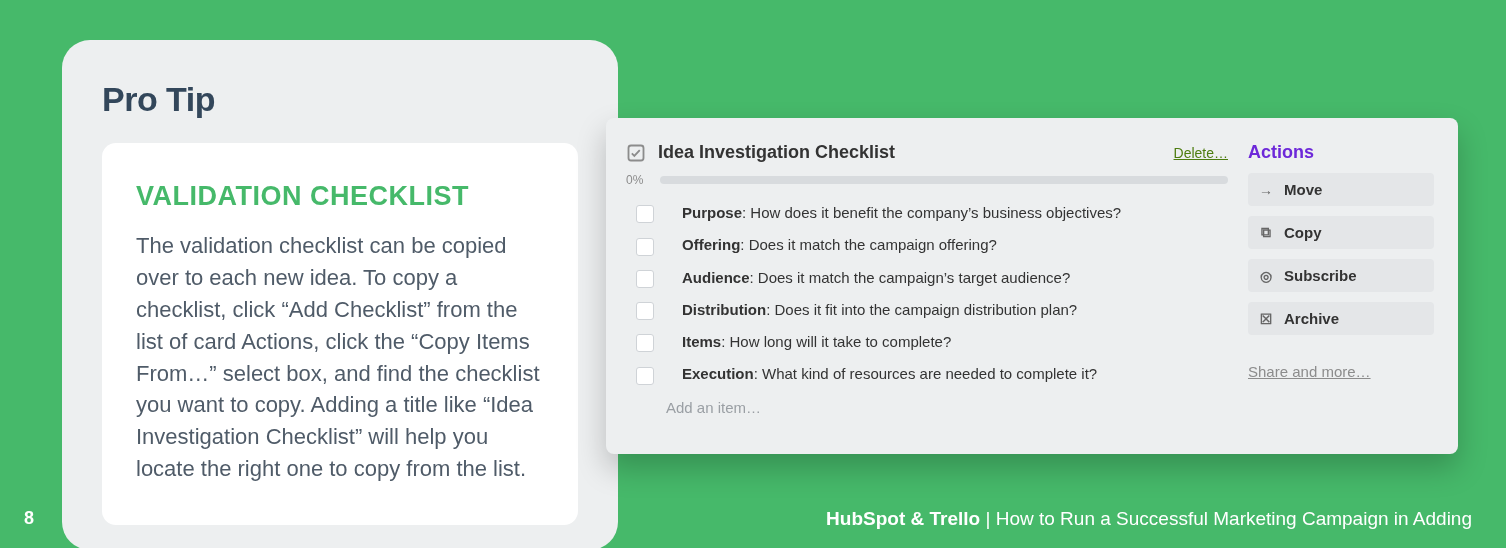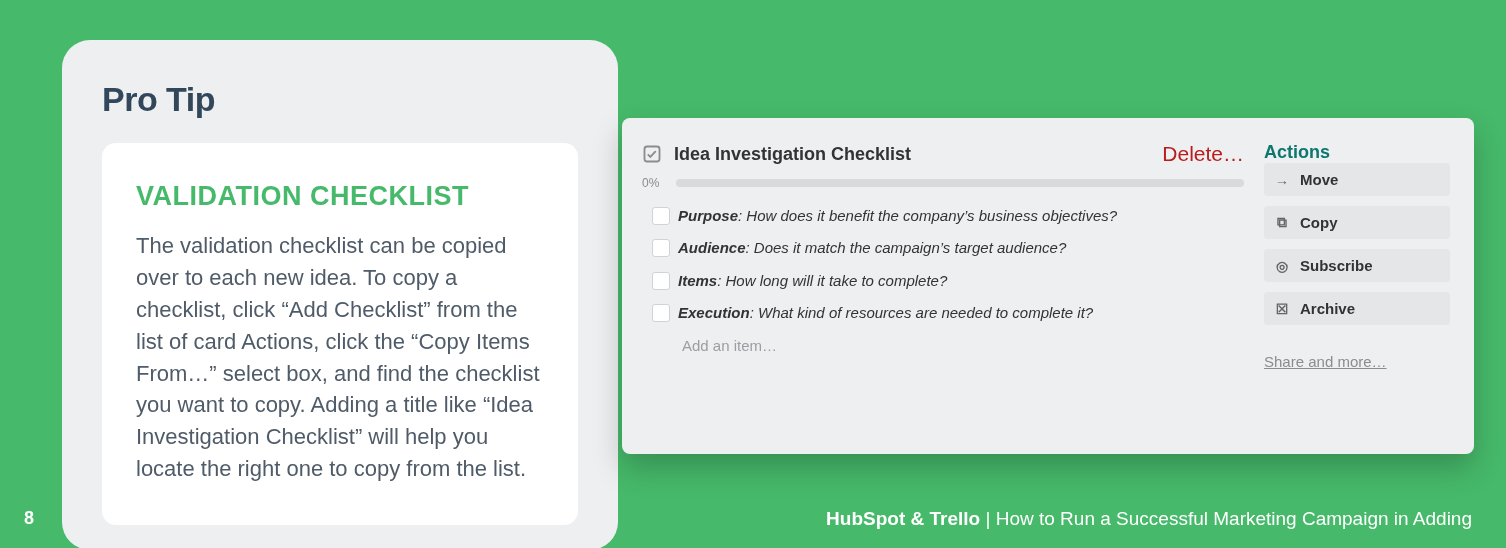--- a/index.html
+++ b/index.html
@@ -38,48 +38,48 @@
   }
   .inner-card p {
     font-size: 22px;
     line-height: 1.45;
     color: #4f5b68;
     font-weight: 400;
   }
 
   .trello {
     position: absolute;
-    left: 622px;
+    left: 606px;
     top: 118px;
     width: 852px;
     height: 336px;
     background: #edeff0;
     border-radius: 8px;
     box-shadow: 0 14px 30px rgba(0,0,0,0.22);
     display: flex;
     padding: 24px 24px 20px 20px;
   }
   .checklist-panel { flex: 1 1 auto; min-width: 0; padding-right: 20px; }
   .cl-head { display: flex; align-items: center; gap: 12px; margin-bottom: 10px; }
   .cl-head-title { font-size: 18px; font-weight: 700; color: #333; flex: 1; }
-  .delete-link { font-size: 21px; color: #b91c1c; }
+  .delete-link { font-size: 14px; color: #4d7c0f; text-decoration: underline; }
   .check-icon { width: 20px; height: 20px; color: #8c8c8c; }
 
   .prog-row { display: flex; align-items: center; gap: 10px; margin: 8px 0 10px 0; }
   .prog-pct { font-size: 12px; color: #8c8c8c; width: 24px; }
   .prog-bar { flex: 1; height: 8px; background: #d8dbde; border-radius: 4px; }
 
-  .item-row { display: flex; align-items: flex-start; gap: 8px; padding: 6px 0 6px 10px; font-size: 15px; color: #333; font-style: italic; }
+  .item-row { display: flex; align-items: flex-end; gap: 28px; padding: 6px 0 6px 10px; font-size: 15px; color: #333; }
   .item-check { width: 18px; height: 18px; min-width: 18px; background: #fff; border: 1px solid #cfd3d7; border-radius: 3px; margin-top: 1px; }
   .item-text { flex: 1; line-height: 1.35; }
   .item-label { font-weight: 700; }
   .add-item { padding: 8px 0 0 40px; font-size: 15px; color: #9a9fa4; }
 
   .actions-panel { width: 186px; flex-shrink: 0; }
-  .actions-title { font-size: 18px; font-weight: 700; color: #0f766e; }
+  .actions-title { font-size: 18px; font-weight: 700; color: #6d28d9; margin-bottom: 10px; }
   .action-btn {
     display: flex; align-items: center; gap: 10px;
     background: #e4e6e8; border-radius: 4px;
     padding: 8px 10px; margin-bottom: 10px;
     font-size: 15px; font-weight: 700; color: #333;
   }
   .action-btn .ic { width: 16px; color: #666; font-size: 14px; text-align: center; }
   .share-more { font-size: 15px; color: #8c8c8c; text-decoration: underline; margin-top: 28px; }
 
   .page-num {
@@ -117,21 +117,29 @@
       <div class="prog-pct">0%</div>
       <div class="prog-bar"></div>
     </div>
     <div id="items-host">
         <div class="item-row">
           <div class="item-check"></div>
           <div class="item-text"><span class="item-label">Purpose</span><span>: How does it benefit the company’s business objectives?</span></div>
         </div>
         <div class="item-row">
           <div class="item-check"></div>
+          <div class="item-text"><span class="item-label">Offering</span><span>: Does it match the campaign offering?</span></div>
+        </div>
+        <div class="item-row">
+          <div class="item-check"></div>
           <div class="item-text"><span class="item-label">Audience</span><span>: Does it match the campaign’s target audience?</span></div>
+        </div>
+        <div class="item-row">
+          <div class="item-check"></div>
+          <div class="item-text"><span class="item-label">Distribution</span><span>: Does it fit into the campaign distribution plan?</span></div>
         </div>
         <div class="item-row">
           <div class="item-check"></div>
           <div class="item-text"><span class="item-label">Items</span><span>: How long will it take to complete?</span></div>
         </div>
         <div class="item-row">
           <div class="item-check"></div>
           <div class="item-text"><span class="item-label">Execution</span><span>: What kind of resources are needed to complete it?</span></div>
         </div>
       </div>

